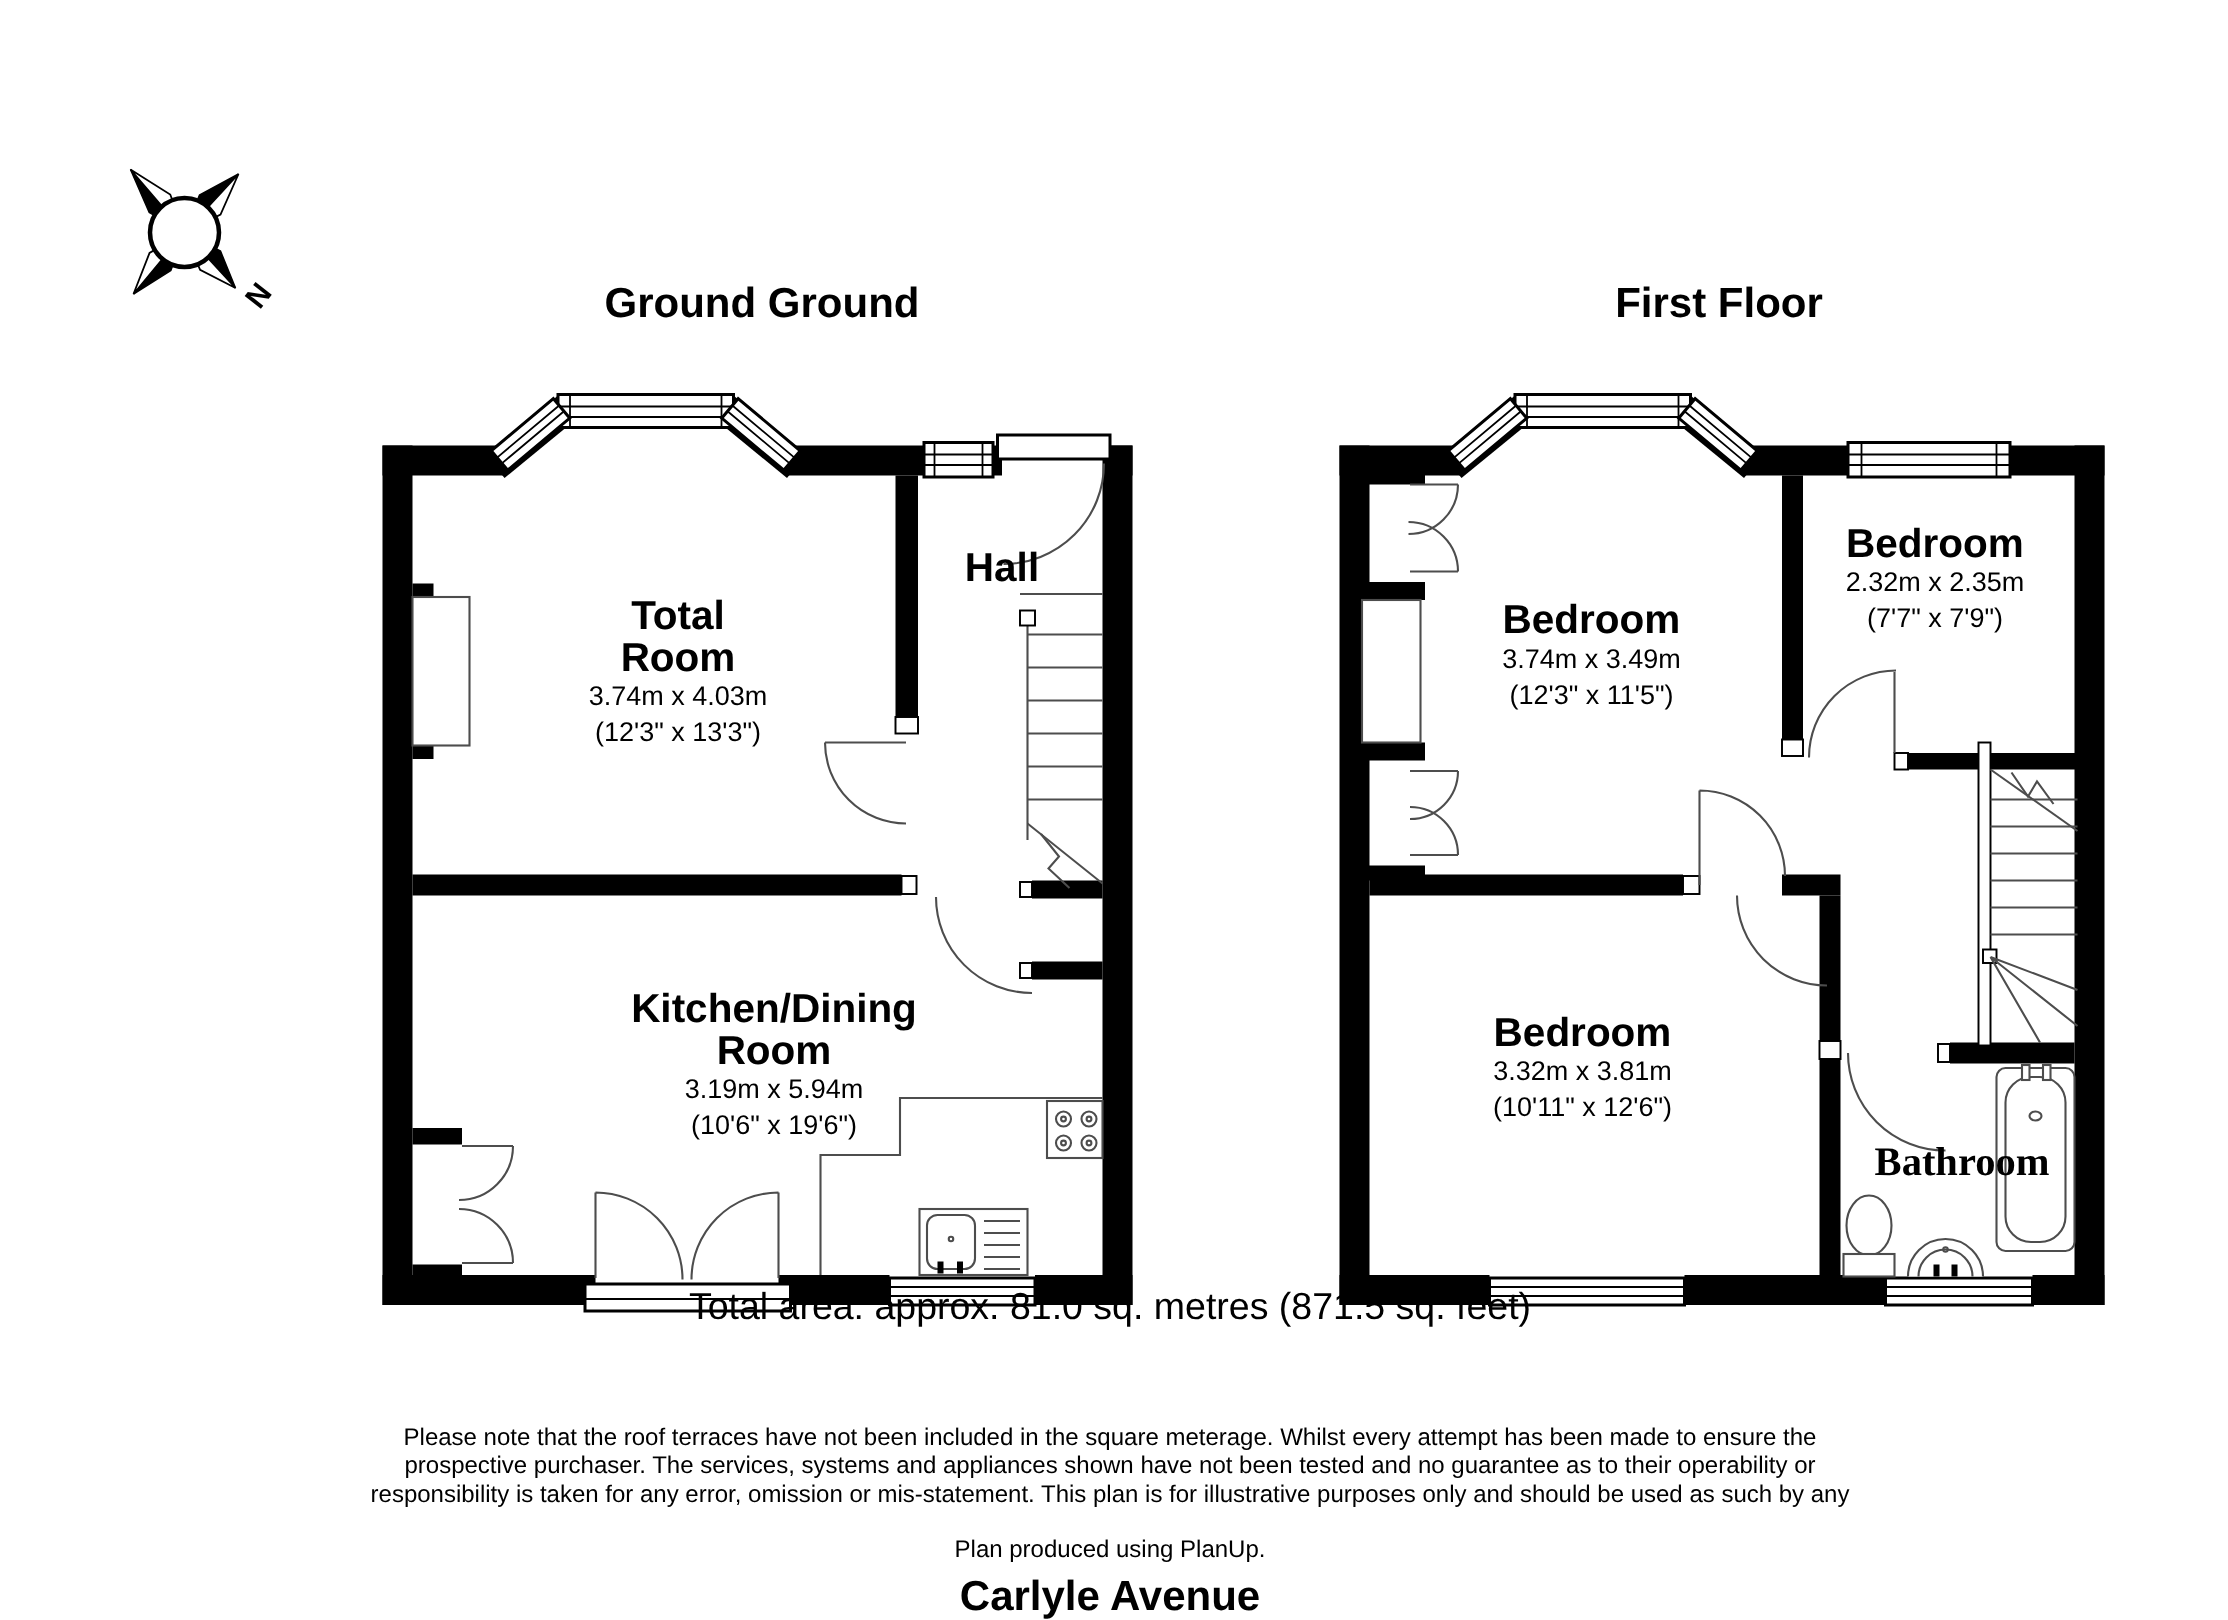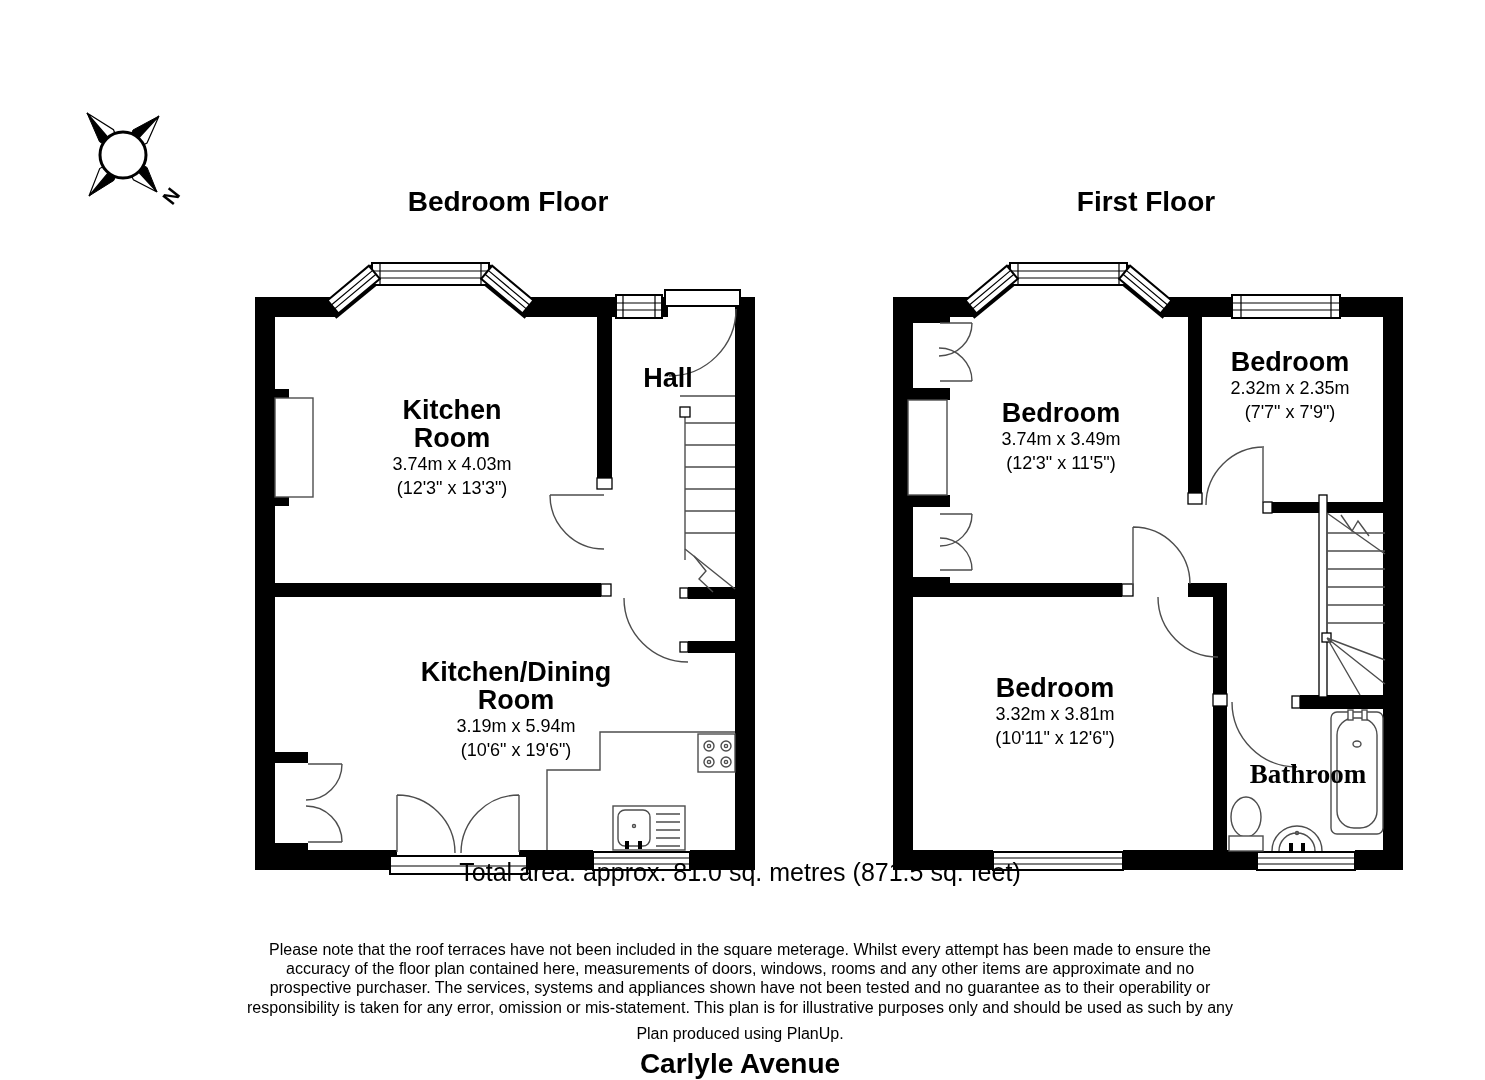--- a/index.html
+++ b/index.html
@@ -265,25 +265,25 @@
       <path class="thin" d="M1279 851 A18 18 0 0 1 1315 851"></path>
       <rect x="1289" y="843" width="4" height="8" fill="#000"></rect>
       <rect x="1301" y="843" width="4" height="8" fill="#000"></rect>
       <circle class="thin" cx="1297" cy="833" r="1.5"></circle>
     </g>
   </g>
 </svg>
 
 <div class="lbl" style="left:171px;top:196px;transform:translate(-50%,-50%) rotate(128deg);font-weight:bold;font-size:20px;">N</div>
 
-<div class="lbl floor-title" style="left:508px;top:202px;">Bedroom Floor</div>
+<div class="lbl floor-title" style="left:508px;top:202px;">Ground Ground</div>
 <div class="lbl floor-title" style="left:1146px;top:202px;">First Floor</div>
 
 <div class="lbl" style="left:452px;top:448px;">
-  <div class="room-name">Kitchen</div>
+  <div class="room-name">Total</div>
   <div class="room-name">Room</div>
   <div class="room-dim">3.74m x 4.03m</div>
   <div class="room-dim">(12'3" x 13'3")</div>
 </div>
 
 <div class="lbl room-name" style="left:668px;top:378px;">Hall</div>
 
 <div class="lbl" style="left:516px;top:710px;">
   <div class="room-name">Kitchen/Dining</div>
   <div class="room-name">Room</div>
@@ -308,21 +308,20 @@
   <div class="room-dim">3.32m x 3.81m</div>
   <div class="room-dim">(10'11" x 12'6")</div>
 </div>
 
 <div class="lbl room-name" style="left:1308px;top:774px;font-family:Liberation Serif, serif;">Bathroom</div>
 
 <div class="lbl total-area" style="left:740px;top:872px;text-align:center;">Total area: approx. 81.0 sq. metres (871.5 sq. feet)</div>
 
 <div class="lbl disclaimer" style="left:740px;top:978px;">
   <div>Please note that the roof terraces have not been included in the square meterage. Whilst every attempt has been made to ensure the</div>
-  <div>accuracy of the floor plan contained here, measurements of doors, windows, rooms and any other items are approximate and no</div>
   <div>prospective purchaser. The services, systems and appliances shown have not been tested and no guarantee as to their operability or</div>
   <div>responsibility is taken for any error, omission or mis-statement. This plan is for illustrative purposes only and should be used as such by any</div>
 </div>
 
 <div class="lbl produced" style="left:740px;top:1034px;">Plan produced using PlanUp.</div>
 
 <div class="lbl address" style="left:740px;top:1064px;">Carlyle Avenue</div>
 
 </div>
 

